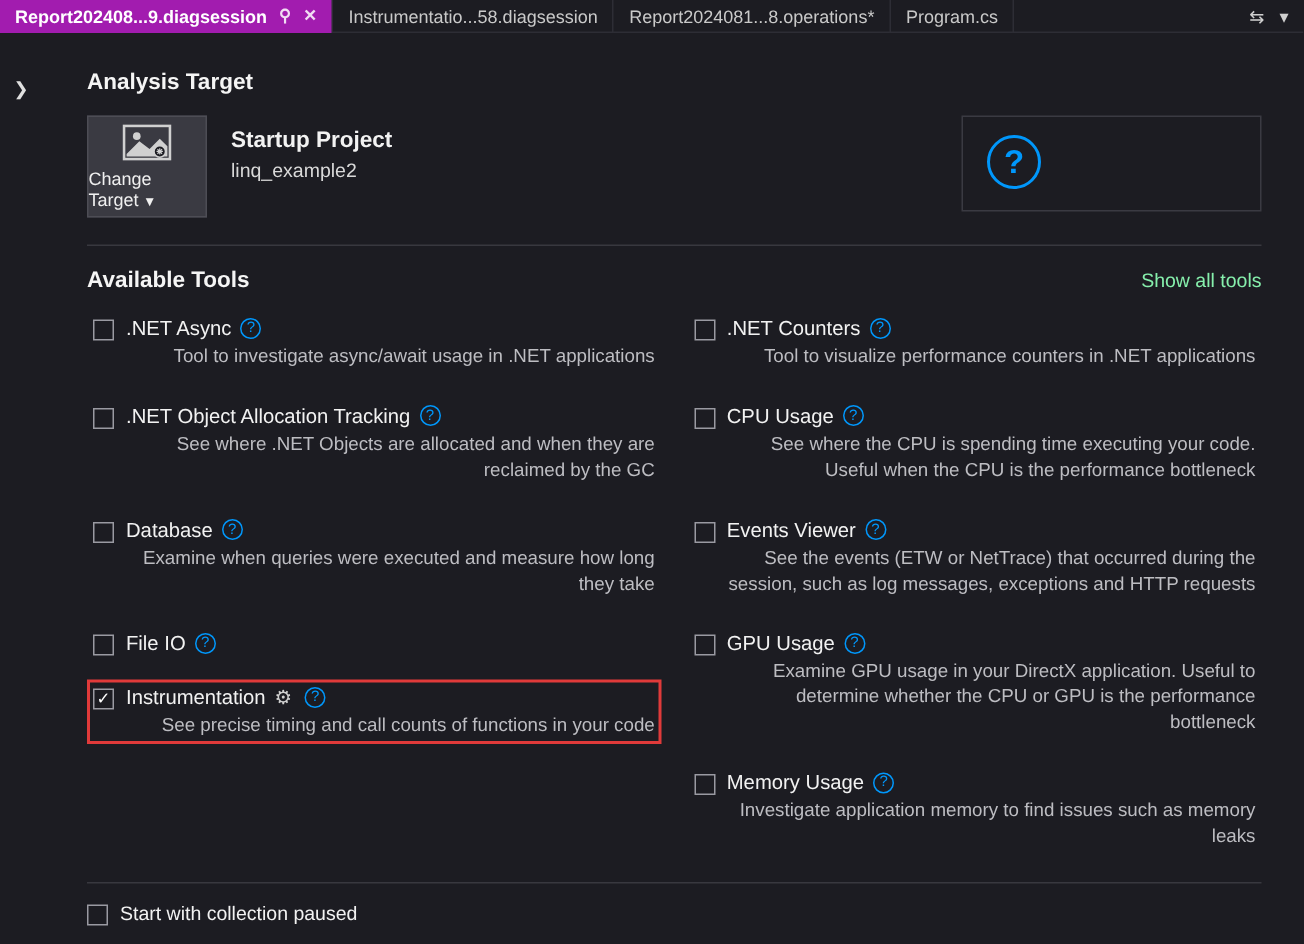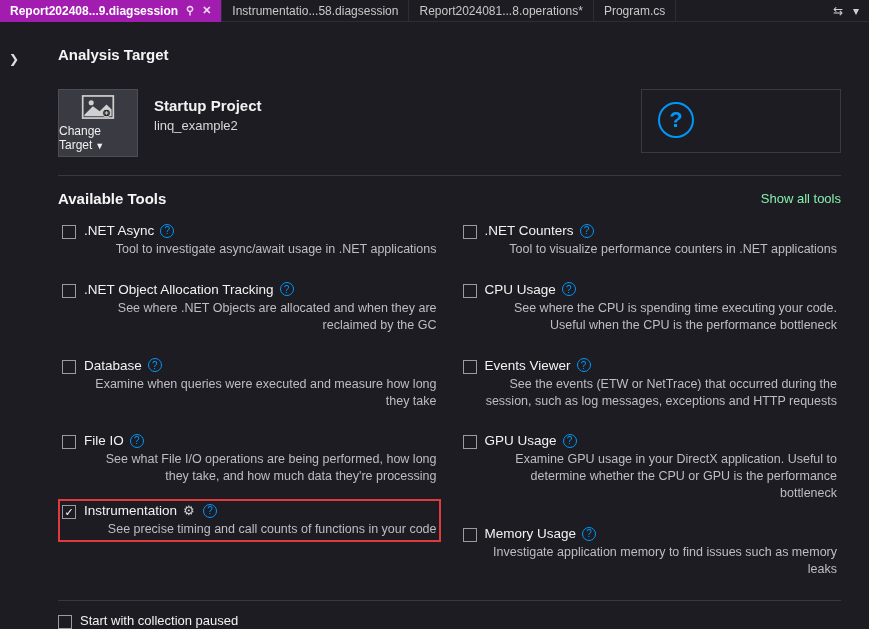--- a/index.html
+++ b/index.html
@@ -65,21 +65,21 @@
   .content {
     flex: 1;
     padding: 24px 28px 0 30px;
     overflow: hidden;
   }
 
   .section-title {
     font-size: 15px;
     font-weight: 600;
     color: #f5f5f5;
-    margin-bottom: 26px;
+    margin-bottom: 14px;
   }
 
   .target-row {
     display: flex;
     align-items: flex-start;
     gap: 16px;
   }
   .target-button {
     width: 80px;
     height: 68px;
@@ -311,21 +311,20 @@
           </div>
         </div>
 
         <div class="tool" style="margin-top:16px">
           <div class="chk"></div>
           <div class="tool-body">
             <div class="tool-title">
               <span>File IO</span>
               <span class="info-icon">?</span>
             </div>
-            <div class="tool-desc">See what File I/O operations are being performed, how long they take, and how much data they're processing</div>
           </div>
         </div>
 
         <div class="tool highlight" style="margin-top:10px">
           <div class="chk checked"></div>
           <div class="tool-body">
             <div class="tool-title">
               <span>Instrumentation</span>
               <span class="gear-icon">⚙</span>
               <span class="info-icon">?</span>

